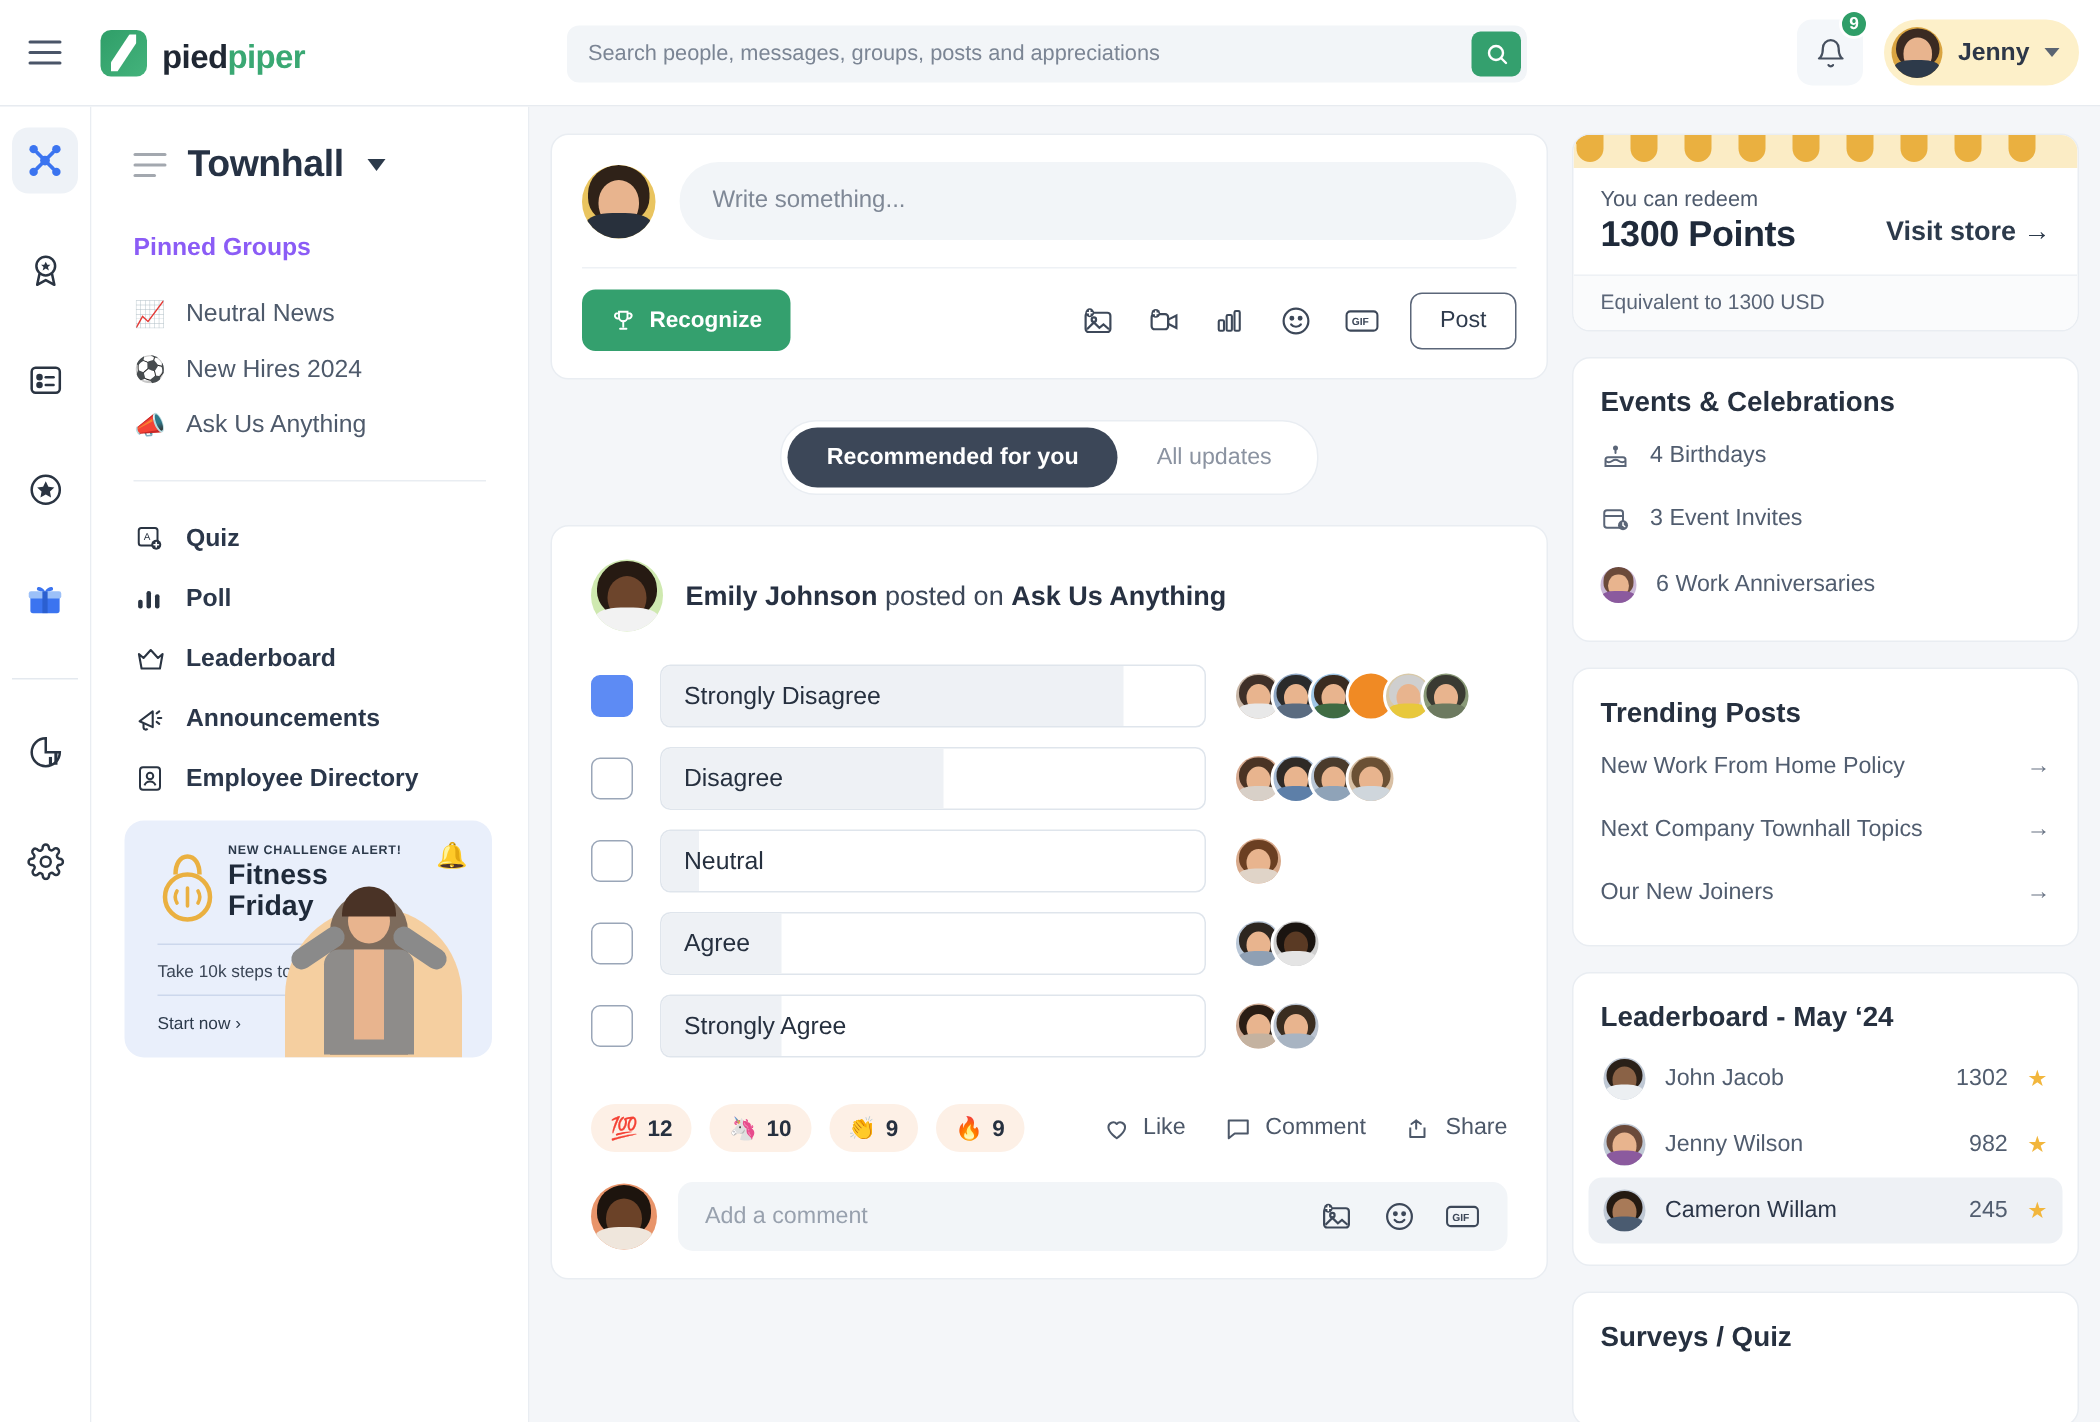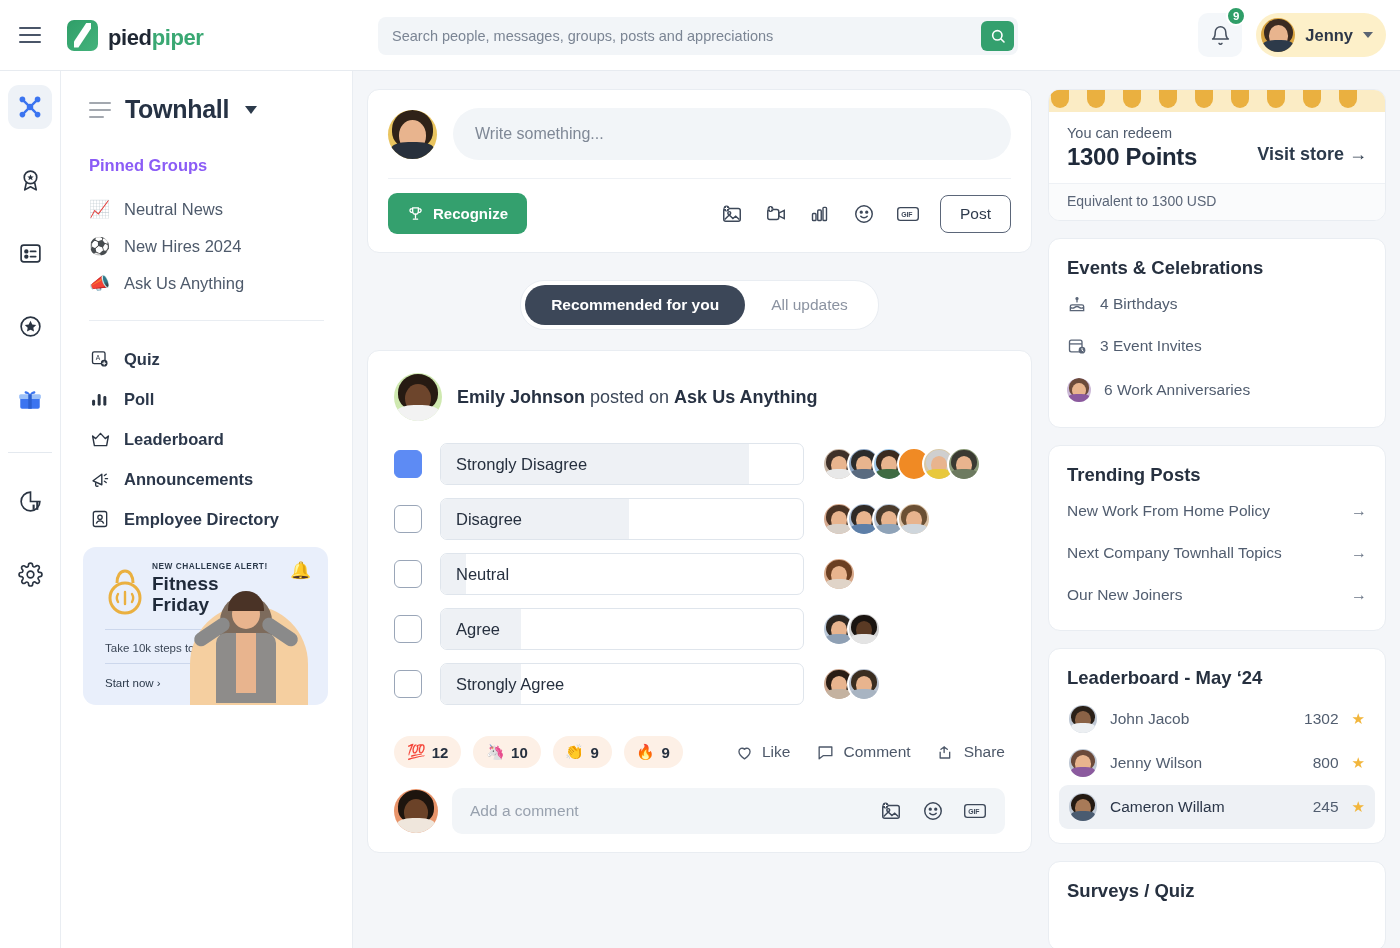--- a/index.html
+++ b/index.html
@@ -816,21 +816,21 @@
         </div>
         <div class="lb-row">
           <div class="lb-av">
               <div class="face">
                 <div class="hair" style="background:#6b4a3a"></div>
                 <div class="skin"></div>
                 <div class="body" style="background:#8b5a9e"></div>
               </div>
             </div>
           <div class="lb-name">Jenny Wilson</div>
-          <div class="lb-pts">800</div>
+          <div class="lb-pts">982</div>
           <div class="lb-star">★</div>
         </div>
         <div class="lb-row hi">
           <div class="lb-av">
               <div class="face">
                 <div class="hair" style="background:#241a12"></div>
                 <div class="skin" style="background:#a87a58"></div>
                 <div class="body" style="background:#4a5b70"></div>
               </div>
             </div>

